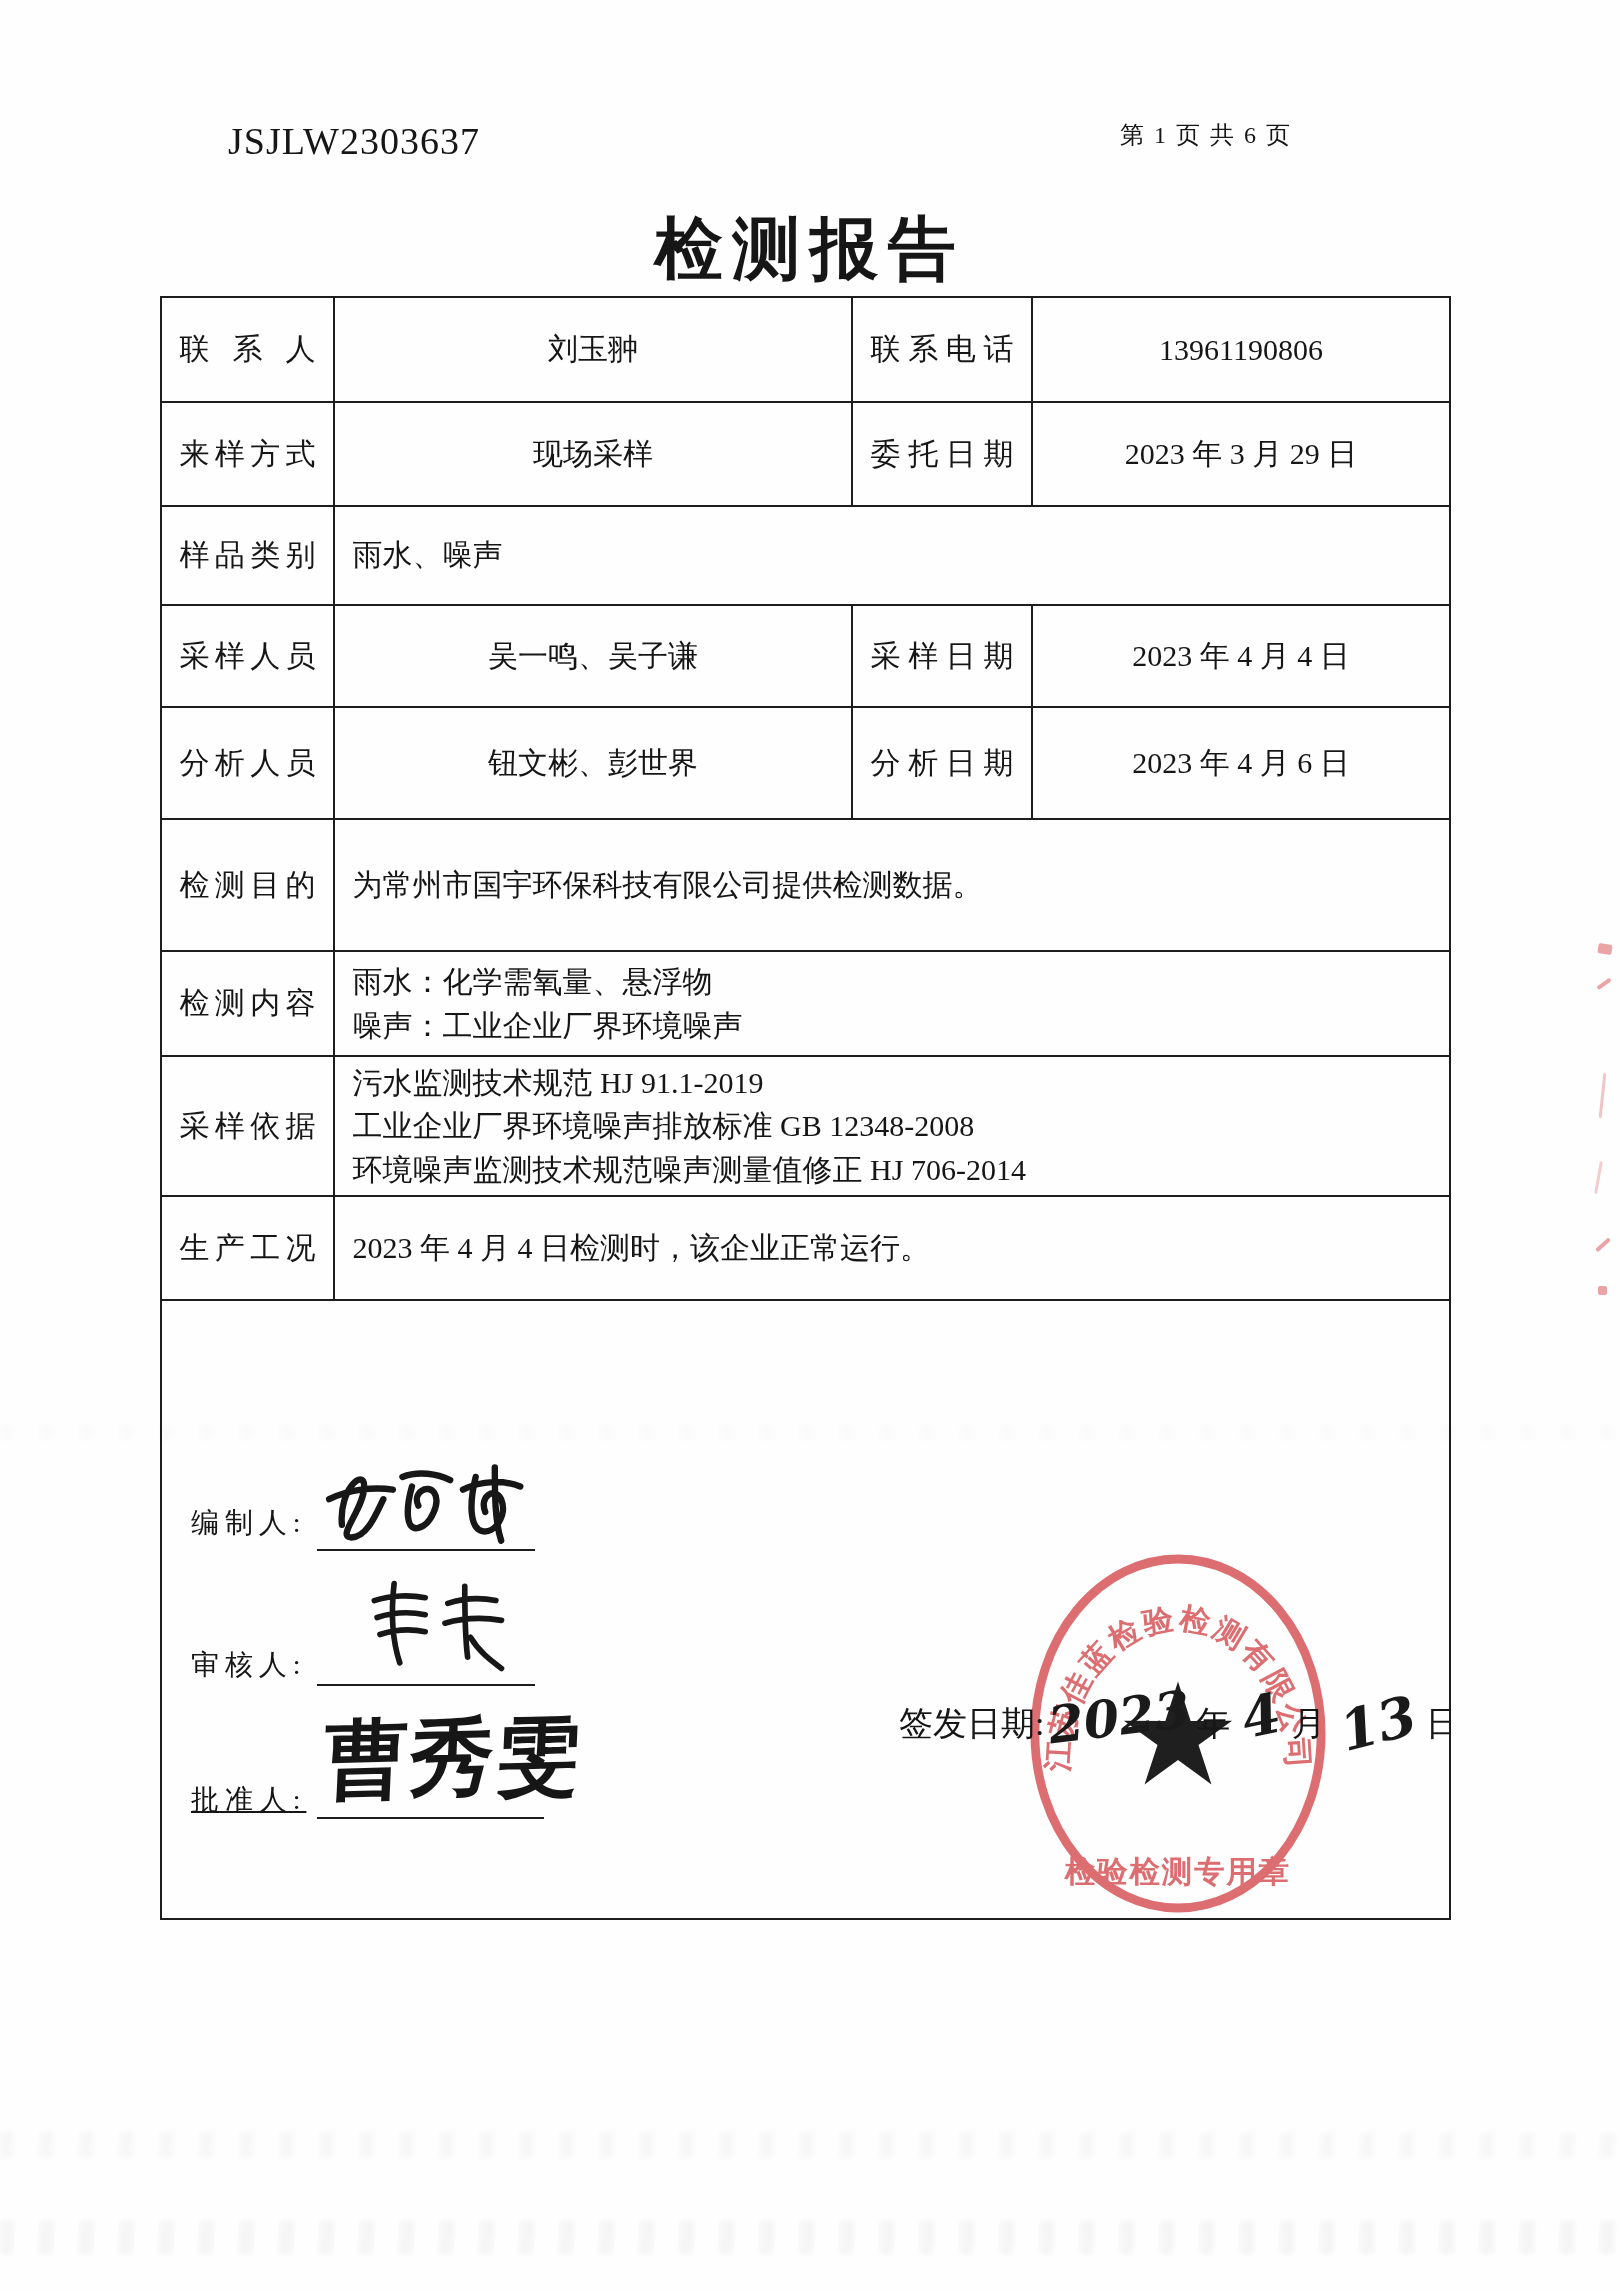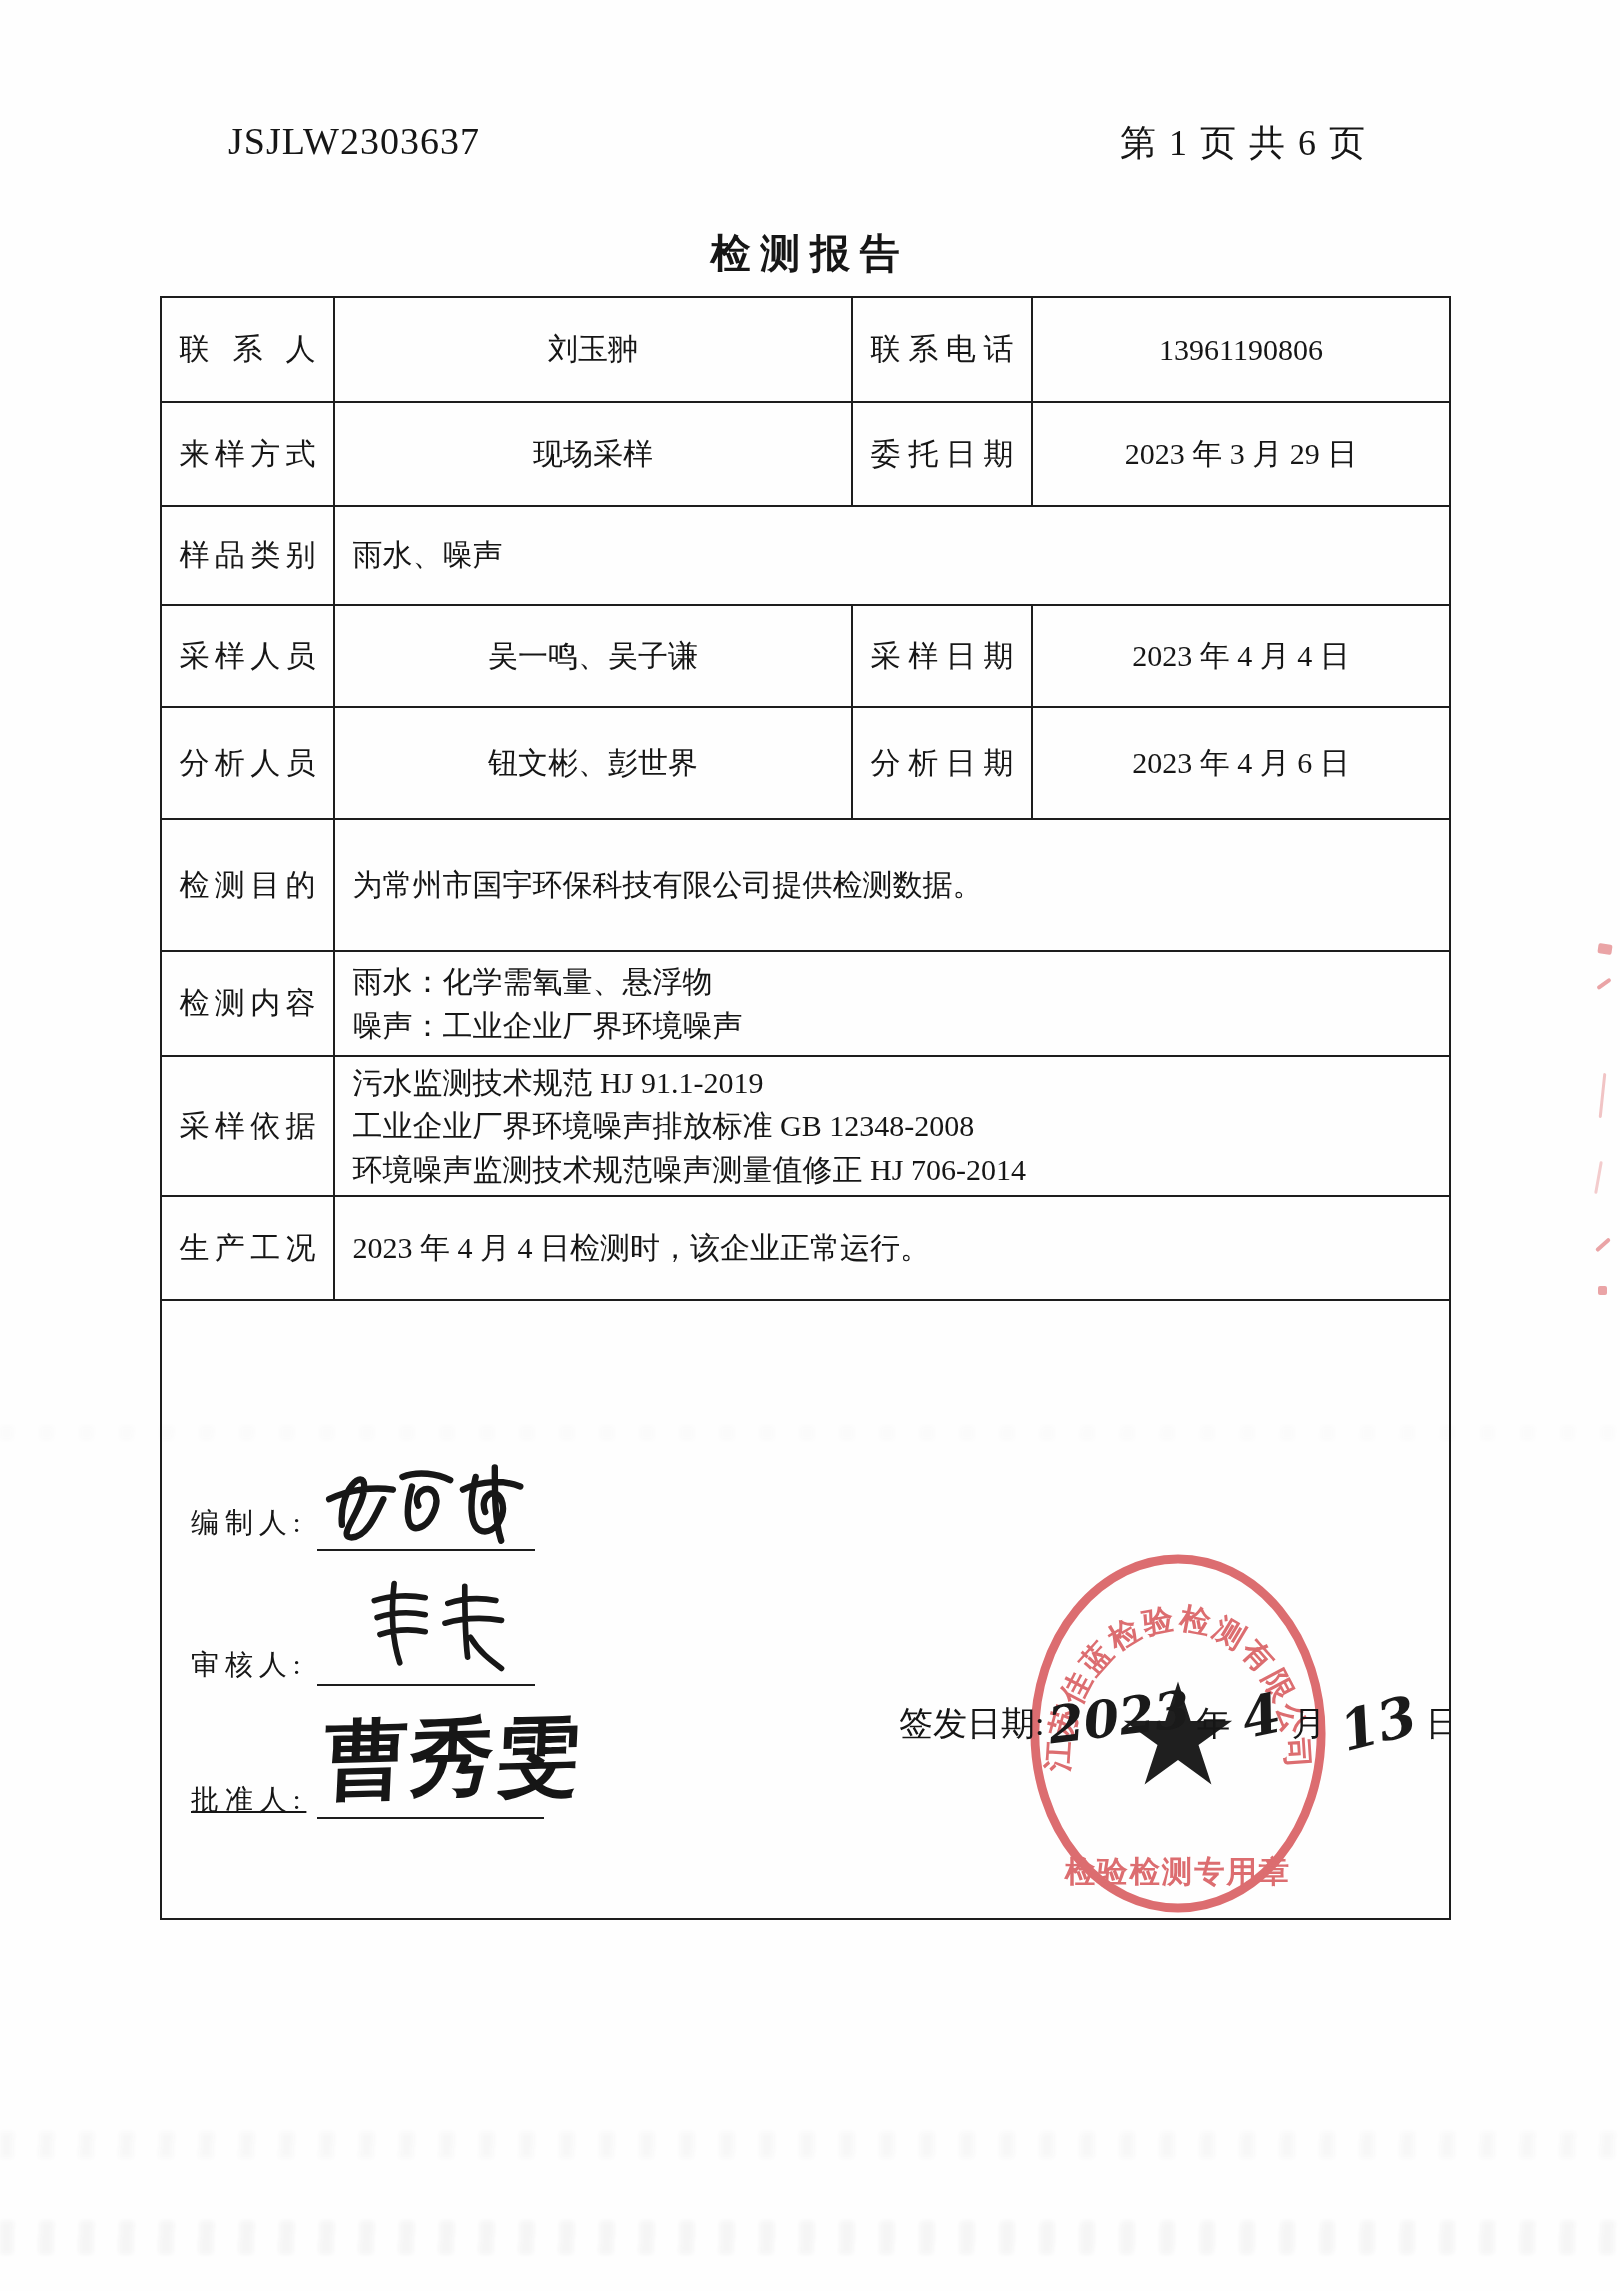--- a/index.html
+++ b/index.html
@@ -22,25 +22,25 @@
   .noise-a{top:2132px;height:25.5px;opacity:.7;}
   .noise-b{top:2221px;height:33px;opacity:.9;}
   .noise-c{top:1426px;height:13.7px;opacity:.35;}
 
   .report-no{
     position:absolute;left:228px;top:119px;
     font-size:38px;letter-spacing:1px;
   }
   .page-indicator{
     position:absolute;left:1120px;top:119px;
-    font-size:36px;letter-spacing:2px;
+    font-size:24px;letter-spacing:2px;
   }
   .doc-title{
     position:absolute;left:0;top:204px;width:1620px;
-    text-align:center;font-size:40px;font-weight:700;letter-spacing:9.8px;margin-top:22px;
+    text-align:center;font-size:68px;font-weight:700;letter-spacing:9.8px;
   }
 
   table.report-table{
     position:absolute;left:160px;top:296px;
     width:1289px;border-collapse:collapse;table-layout:fixed;
     font-size:30px;
   }
   table.report-table td{
     border:2px solid #1d1d1d;
     padding:3.9px 17.6px;

